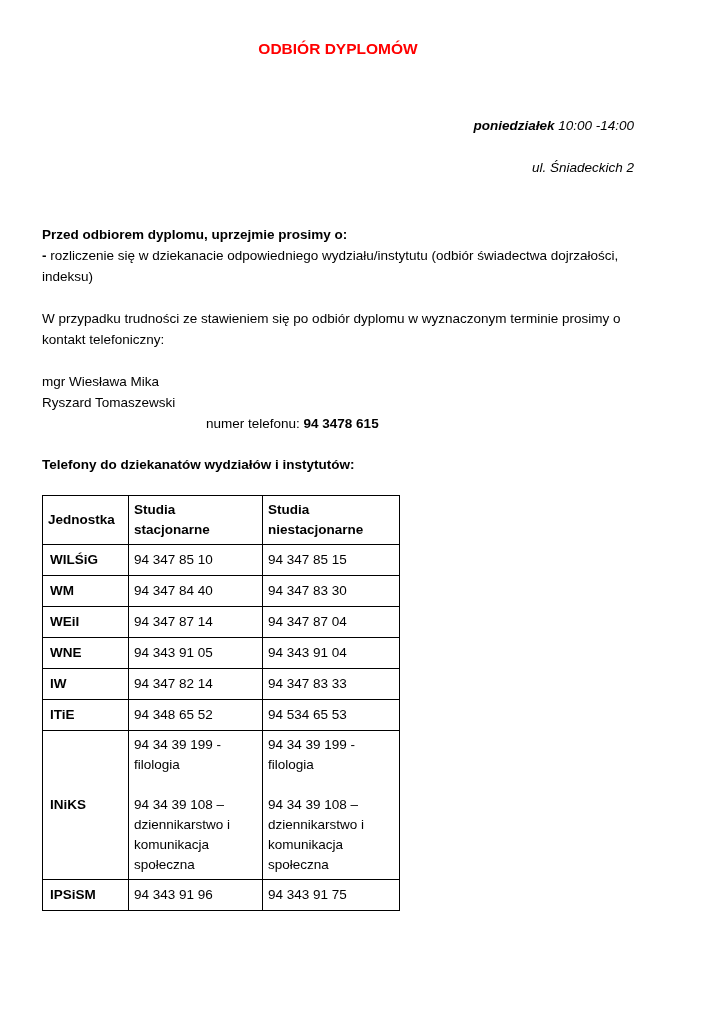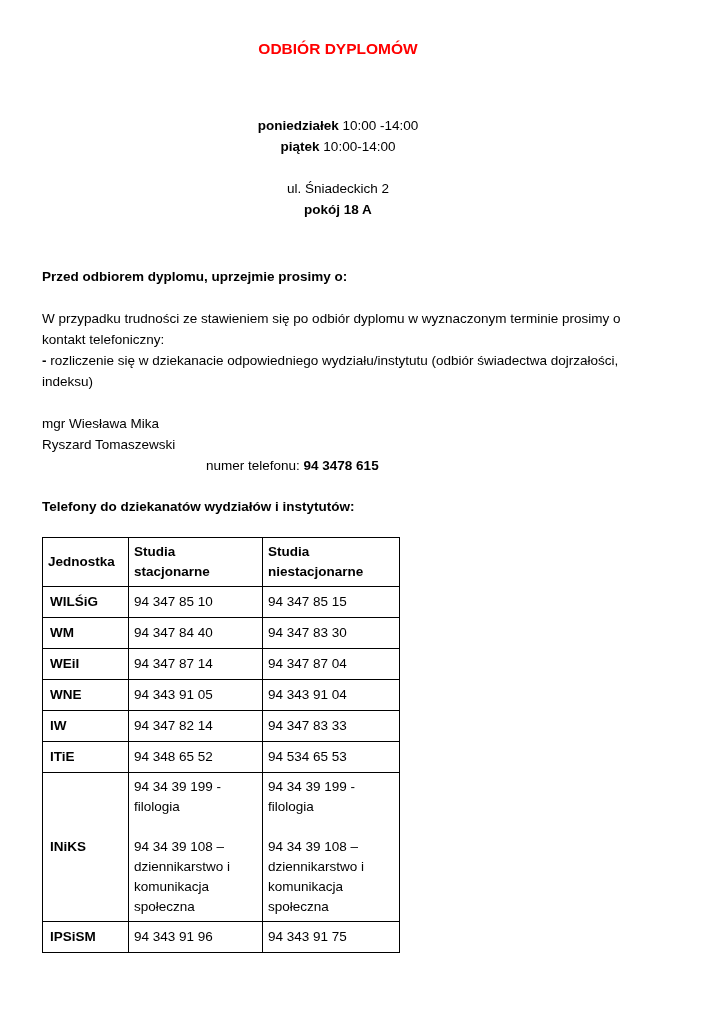--- a/index.html
+++ b/index.html
@@ -18,21 +18,21 @@
     font-size: 13.5px;
     line-height: 21px;
   }
   .title {
     text-align: center;
     font-weight: bold;
     font-size: 15.5px;
     margin: 0 0 56px 0;
     color: #ff0000;
   }
-  .centered { text-align: center; }
+  .centered { text-align: right; font-style: italic; }
   .bold { font-weight: bold; }
   .hours-block { margin: 0 0 21px 0; }
   .address-block { margin: 4px 0 46px 0; }
   .section-heading {
     font-weight: bold;
     margin: 0;
   }
   .para { margin: 0; }
   .para-gap-before { margin-top: 21px; }
   .phone-line {
@@ -67,33 +67,31 @@
 </style>
 </head>
 <body>
 
 <div class="page">
 
   <h1 class="title" style="color: rgb(255, 0, 0);">ODBIÓR DYPLOMÓW</h1>
 
   <div class="centered hours-block">
     <p class="para"><span class="bold">poniedziałek</span><span> 10:00 -14:00</span></p>
-    <p class="para"><span class="bold">piątek</span><span> 10:00-14:00</span></p>
   </div>
 
   <div class="centered address-block">
     <p class="para">ul. Śniadeckich 2</p>
-    <p class="para bold">pokój 18 A</p>
   </div>
 
   <p class="section-heading">Przed odbiorem dyplomu, uprzejmie prosimy o:</p>
 
+  <p class="para"><span class="bold">-</span><span> rozliczenie się w dziekanacie odpowiedniego wydziału/instytutu (odbiór świadectwa dojrzałości, indeksu)</span></p>
+
   <p class="para para-gap-before">W przypadku trudności ze stawieniem się po odbiór dyplomu w wyznaczonym terminie prosimy o kontakt telefoniczny:</p>
-
-  <p class="para"><span class="bold">-</span><span> rozliczenie się w dziekanacie odpowiedniego wydziału/instytutu (odbiór świadectwa dojrzałości, indeksu)</span></p>
 
   <div class="para-gap-before">
     <p class="para">mgr Wiesława Mika</p>
     <p class="para">Ryszard Tomaszewski</p>
     <p class="phone-line"><span>numer telefonu: </span><span class="bold">94 3478 615</span></p>
   </div>
 
   <p class="table-heading">Telefony do dziekanatów wydziałów i instytutów:</p>
 
   <table class="phones">

